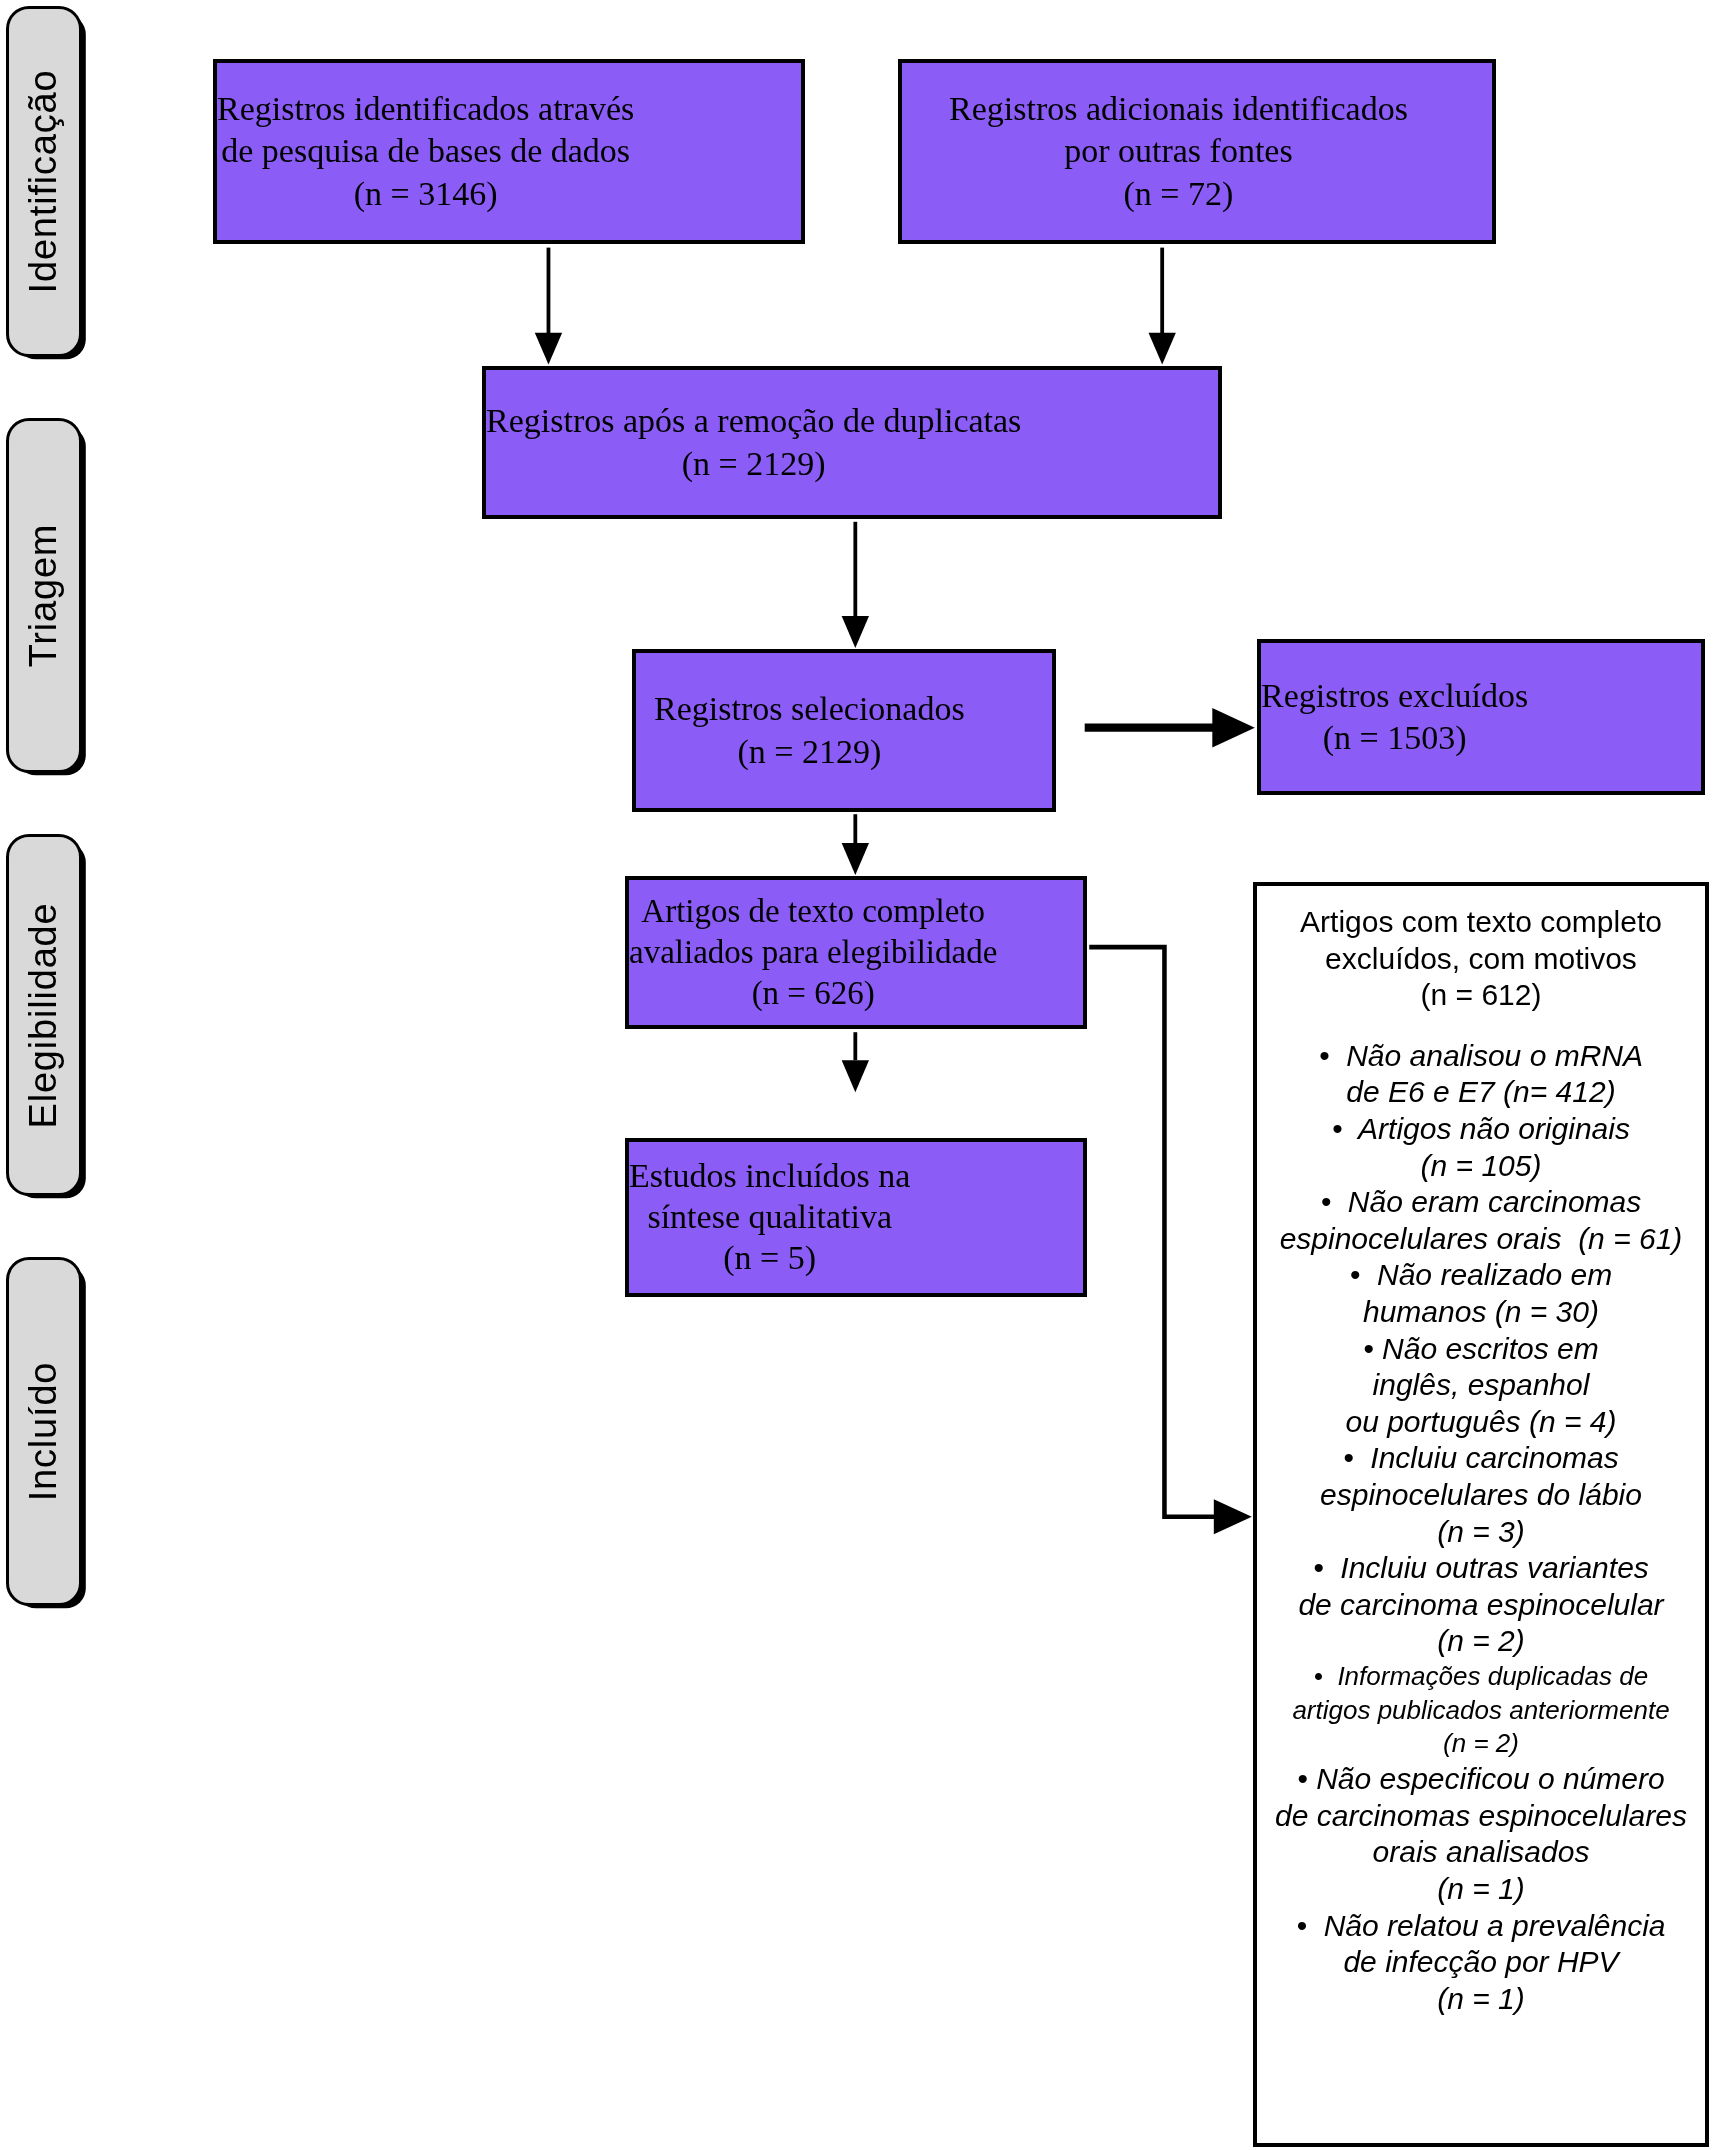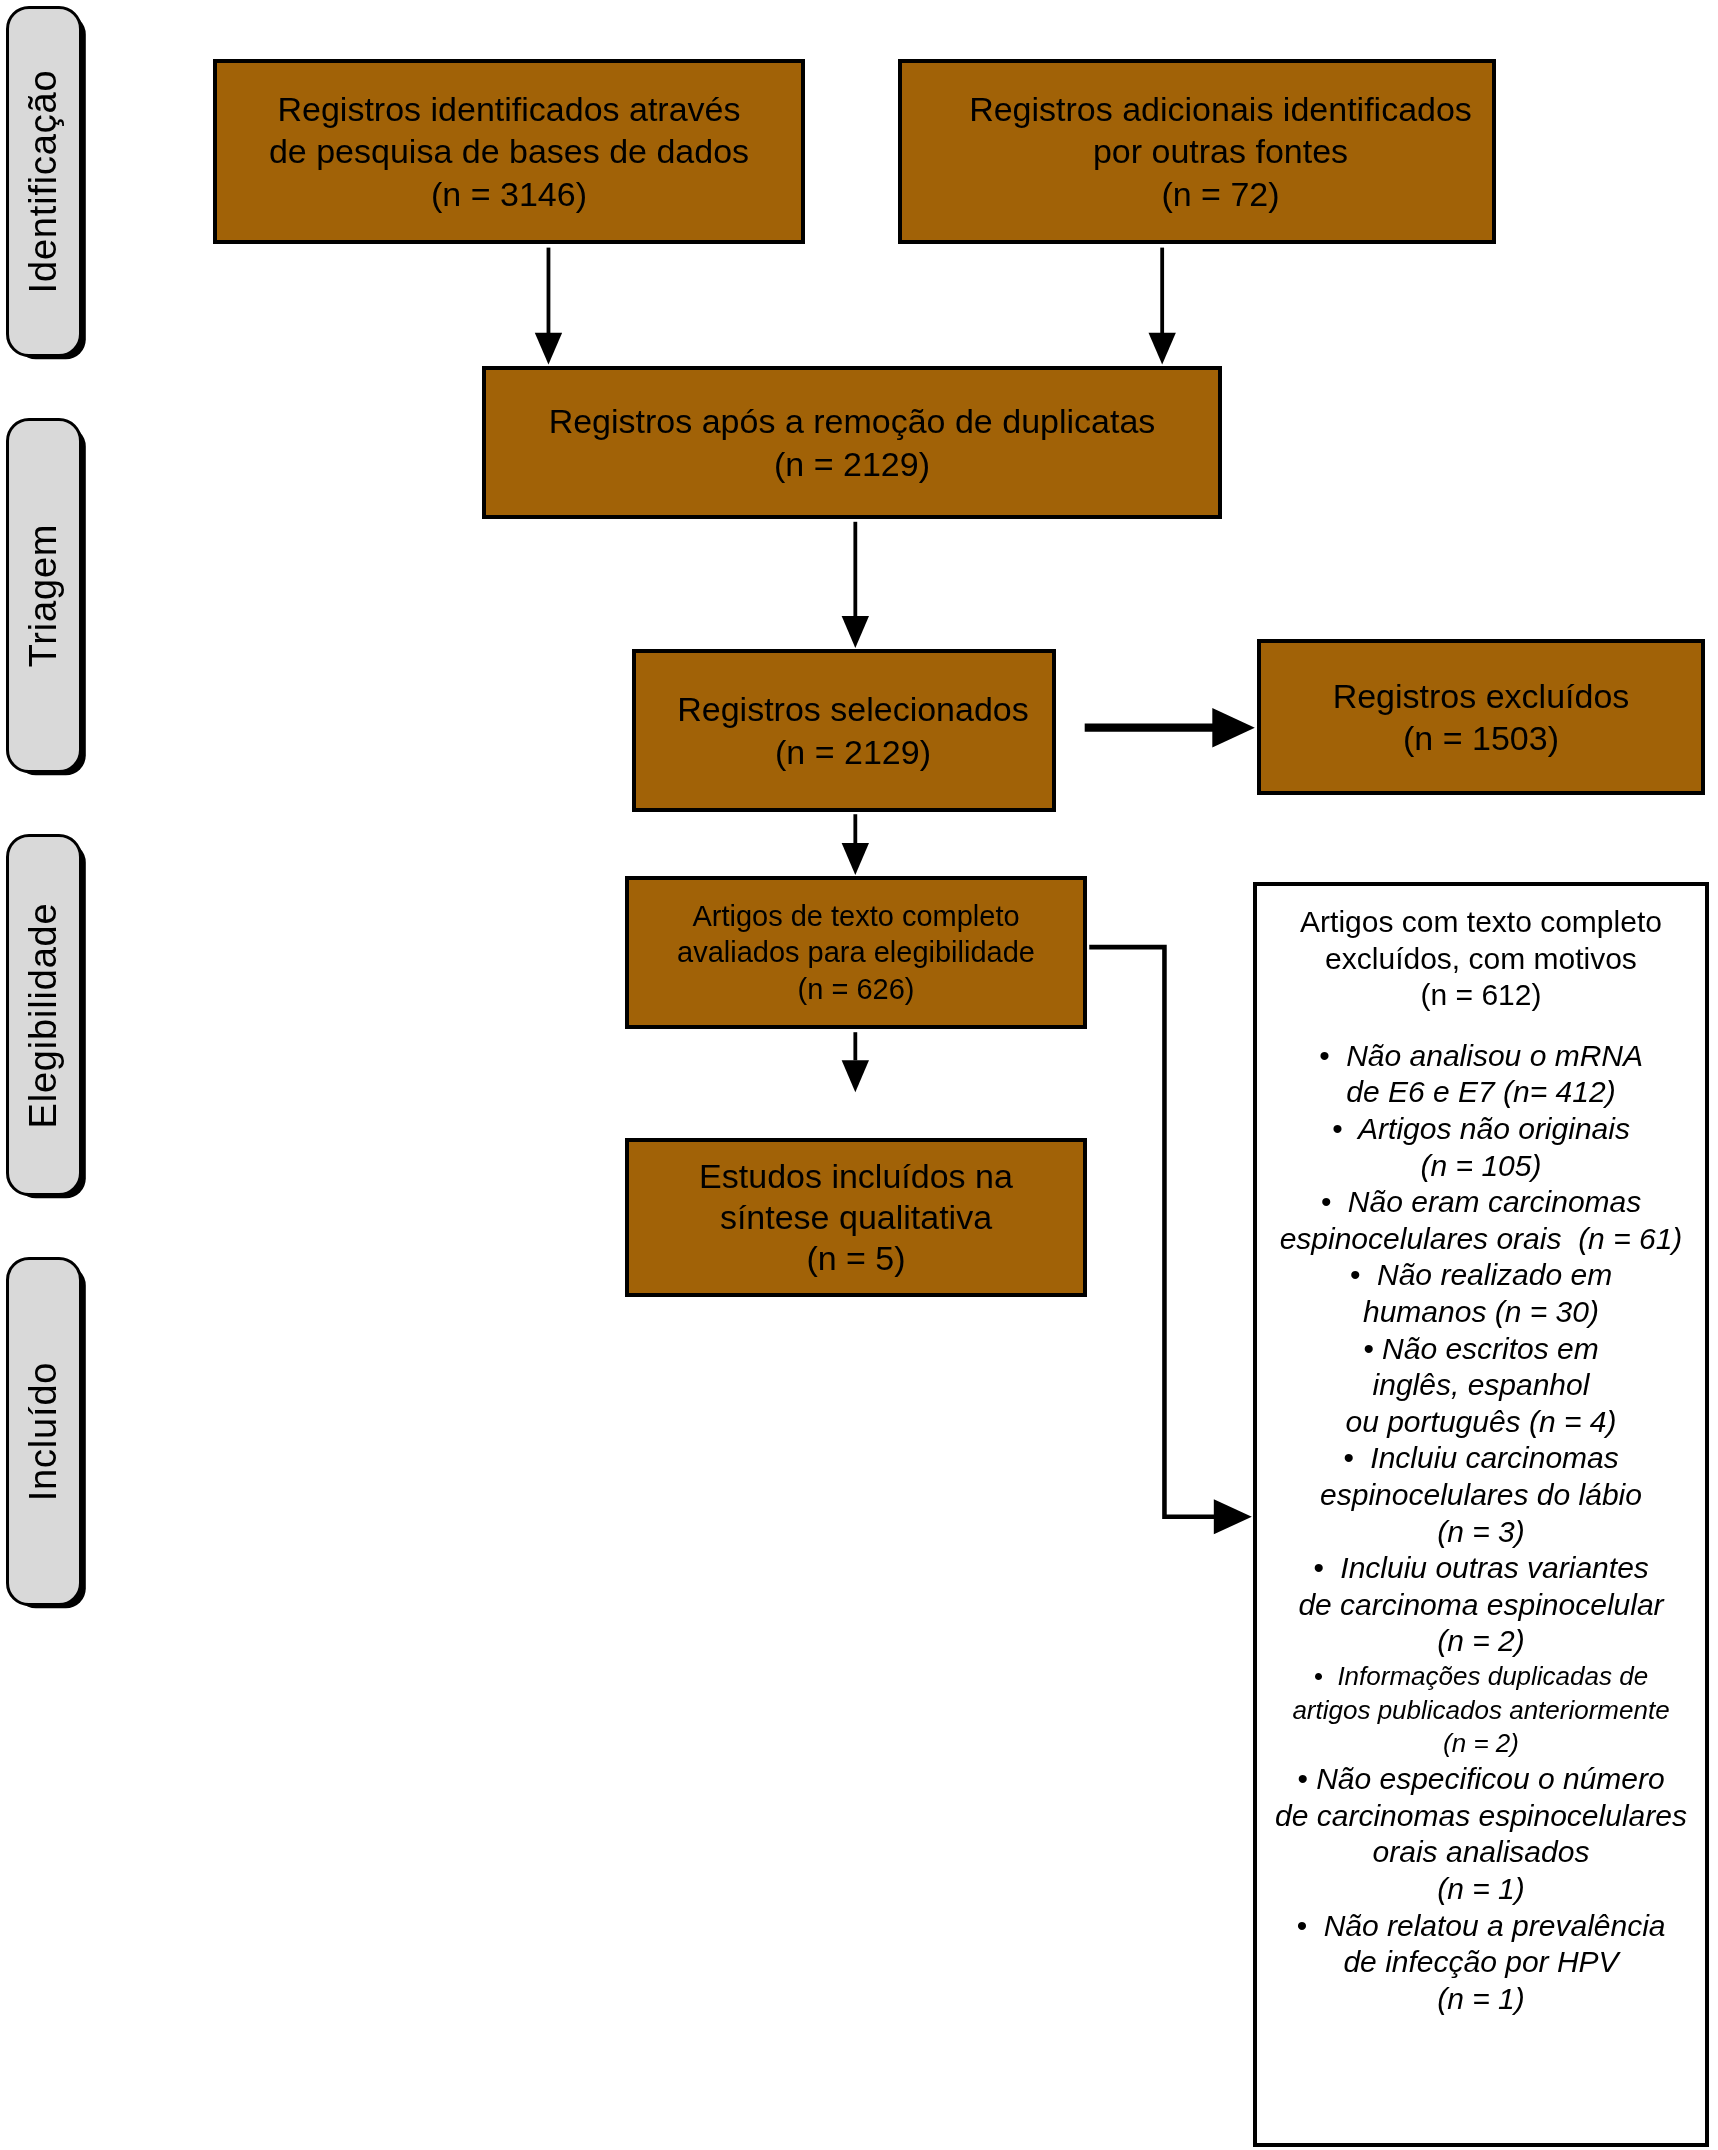--- a/index.html
+++ b/index.html
@@ -37,37 +37,37 @@
     font-size: 38px;
     letter-spacing: 0.8px;
   }
   .stage.s1 { top: 6px;    height: 351px; }
   .stage.s2 { top: 418px;  height: 355px; }
   .stage.s3 { top: 834px; height: 362px; }
   .stage.s4 { top: 1257px; height: 349px; }
   
   .fbox {
     position: absolute;
-    background: #a16207;
+    background: #8b5cf6;
     border: 4.6px solid #000000;
     box-sizing: border-box;
     display: flex;
     align-items: center;
-    justify-content: center;
     text-align: center;
     font-size: 34px;
     line-height: 1.25;
+    font-family: Liberation Serif, serif;
   }
   .fbox .txt { white-space: pre; }
   .box-identified  { left: 213px;  top: 59px;   width: 592px; height: 185px; }
   .box-additional  { left: 898px; top: 59px;   width: 598px; height: 185px; padding-left: 47px; }
   .box-dedup       { left: 482px;  top: 366px;  width: 740px; height: 153px; }
   .box-screened    { left: 632px;  top: 649px;  width: 424px; height: 163px; padding-left: 18px; }
   .box-excluded    { left: 1257px; top: 639px;  width: 448px; height: 156px; }
-  .box-fulltext    { left: 625px;  top: 876px; width: 462px; height: 153px; font-size: 29px; }
+  .box-fulltext    { left: 625px;  top: 876px; width: 462px; height: 153px; font-size: 33px; }
   .box-included    { left: 625px;  top: 1138px; width: 462px; height: 159px; line-height: 1.2; }
   
   .box-reasons {
     position: absolute;
     left: 1253px; top: 882px;
     width: 456px; height: 1265px;
     background: #ffffff;
     border: 4.6px solid #000000;
     box-sizing: border-box;
     display: flex;

